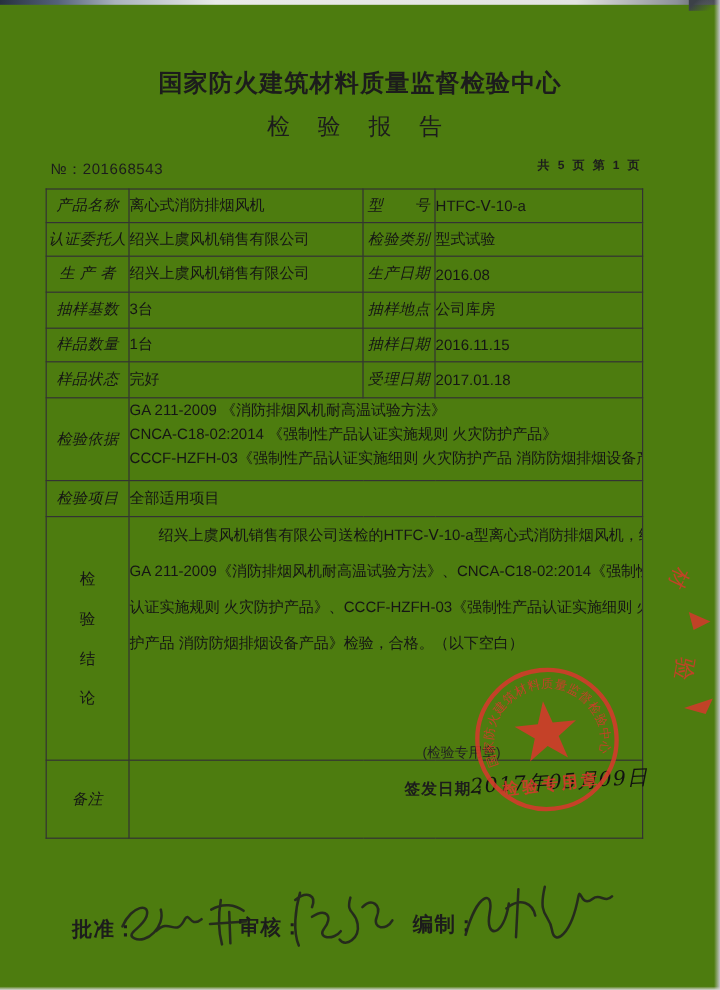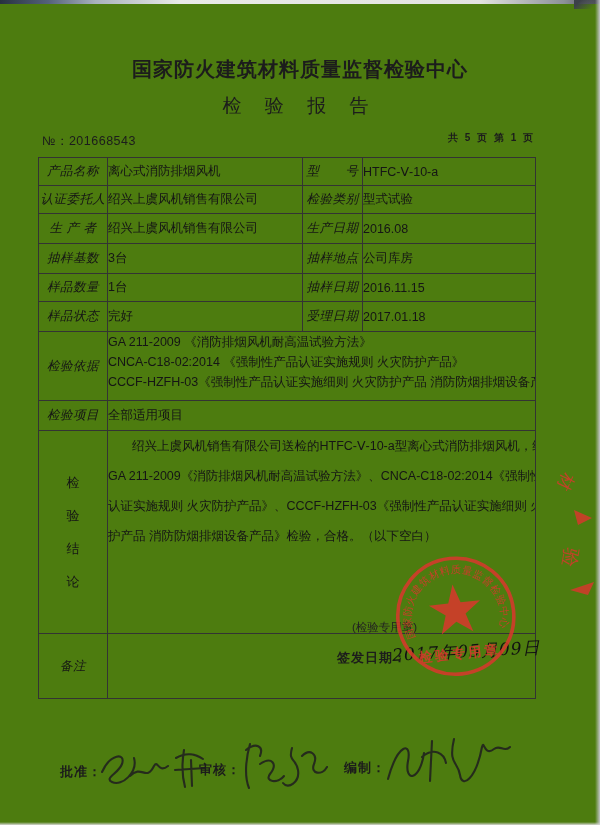--- a/index.html
+++ b/index.html
@@ -50,21 +50,21 @@
     position:absolute;left:392px;top:640px;font-size:17px;color:#111;
     font-family:"DejaVu Serif",serif;font-style:italic;transform:rotate(-3deg);
     letter-spacing:1px;white-space:nowrap;
   }
 
   .stamp{position:absolute;left:394px;top:554px;width:128px;height:128px;
     transform:rotate(-6deg);opacity:.88;pointer-events:none;}
   .edge-stamp{position:absolute;left:544px;top:448px;width:56px;height:152px;
     opacity:.85;pointer-events:none;}
 
-  .sig-label{position:absolute;font-size:13px;font-weight:600;letter-spacing:1px;}
+  .sig-label{position:absolute;font-size:17px;font-weight:600;letter-spacing:1px;}
   .sig{position:absolute;}
   .sig path{fill:none;stroke:#20201f;stroke-width:2.1;stroke-linecap:round;stroke-linejoin:round;opacity:.88;}
 </style>
 </head>
 <body>
 
 <div class="page">
 
   <div class="scan-top"></div>
   <div class="scan-corner-tr"></div>

